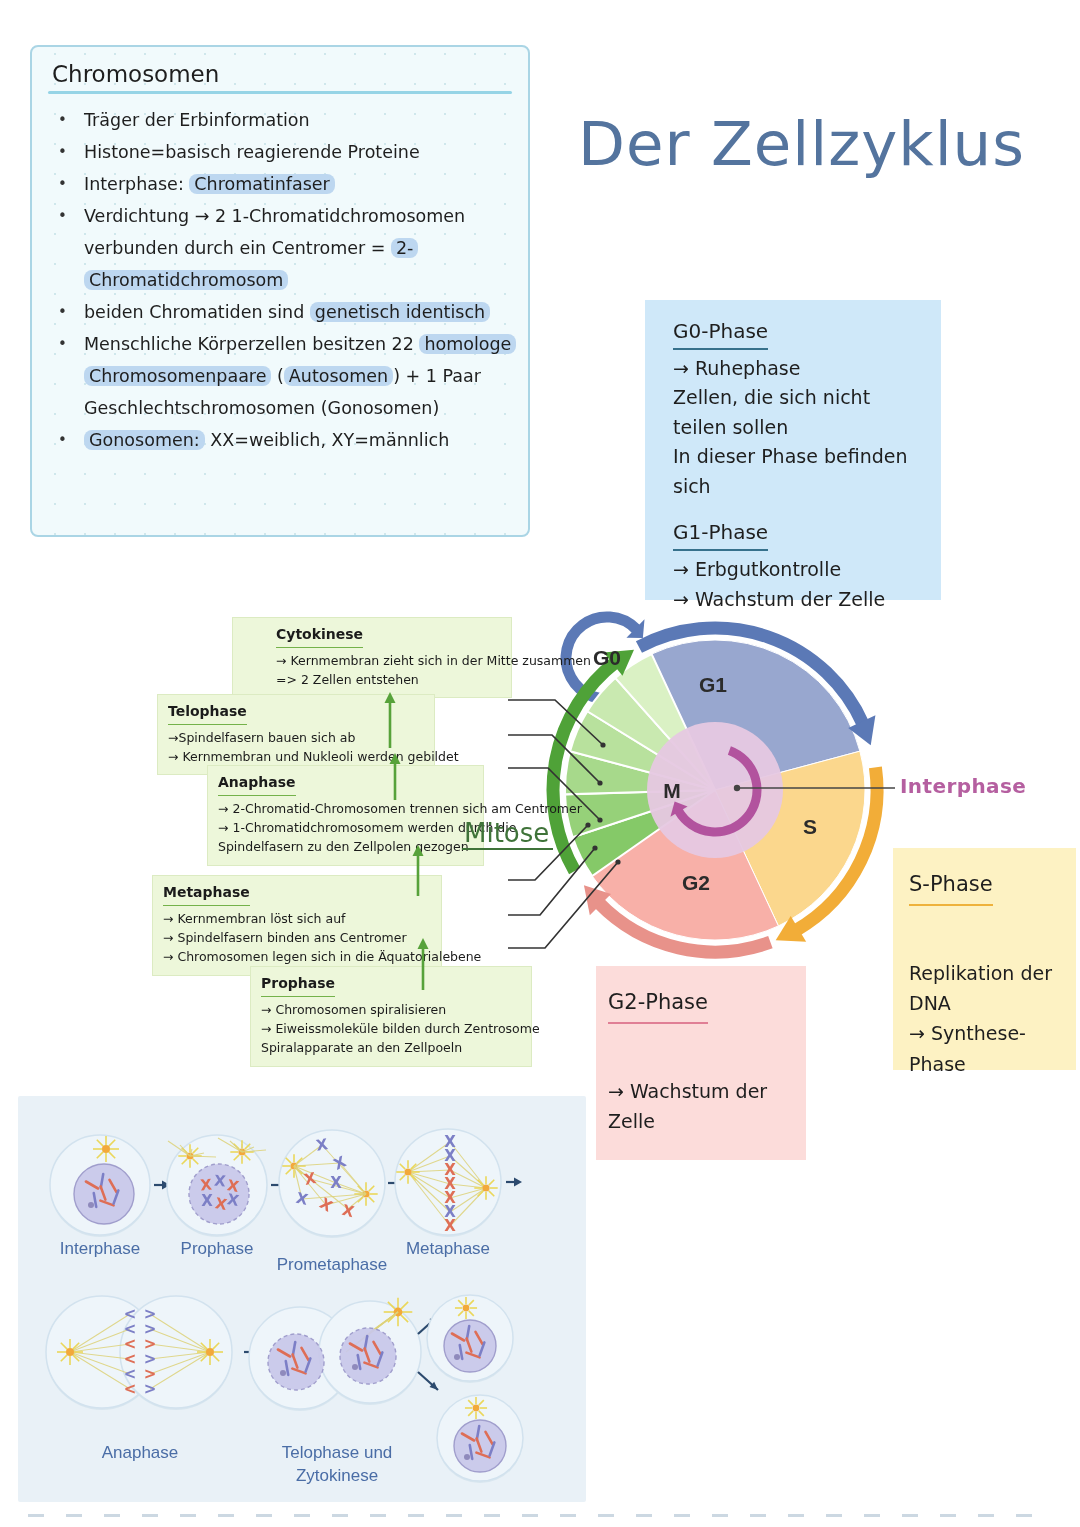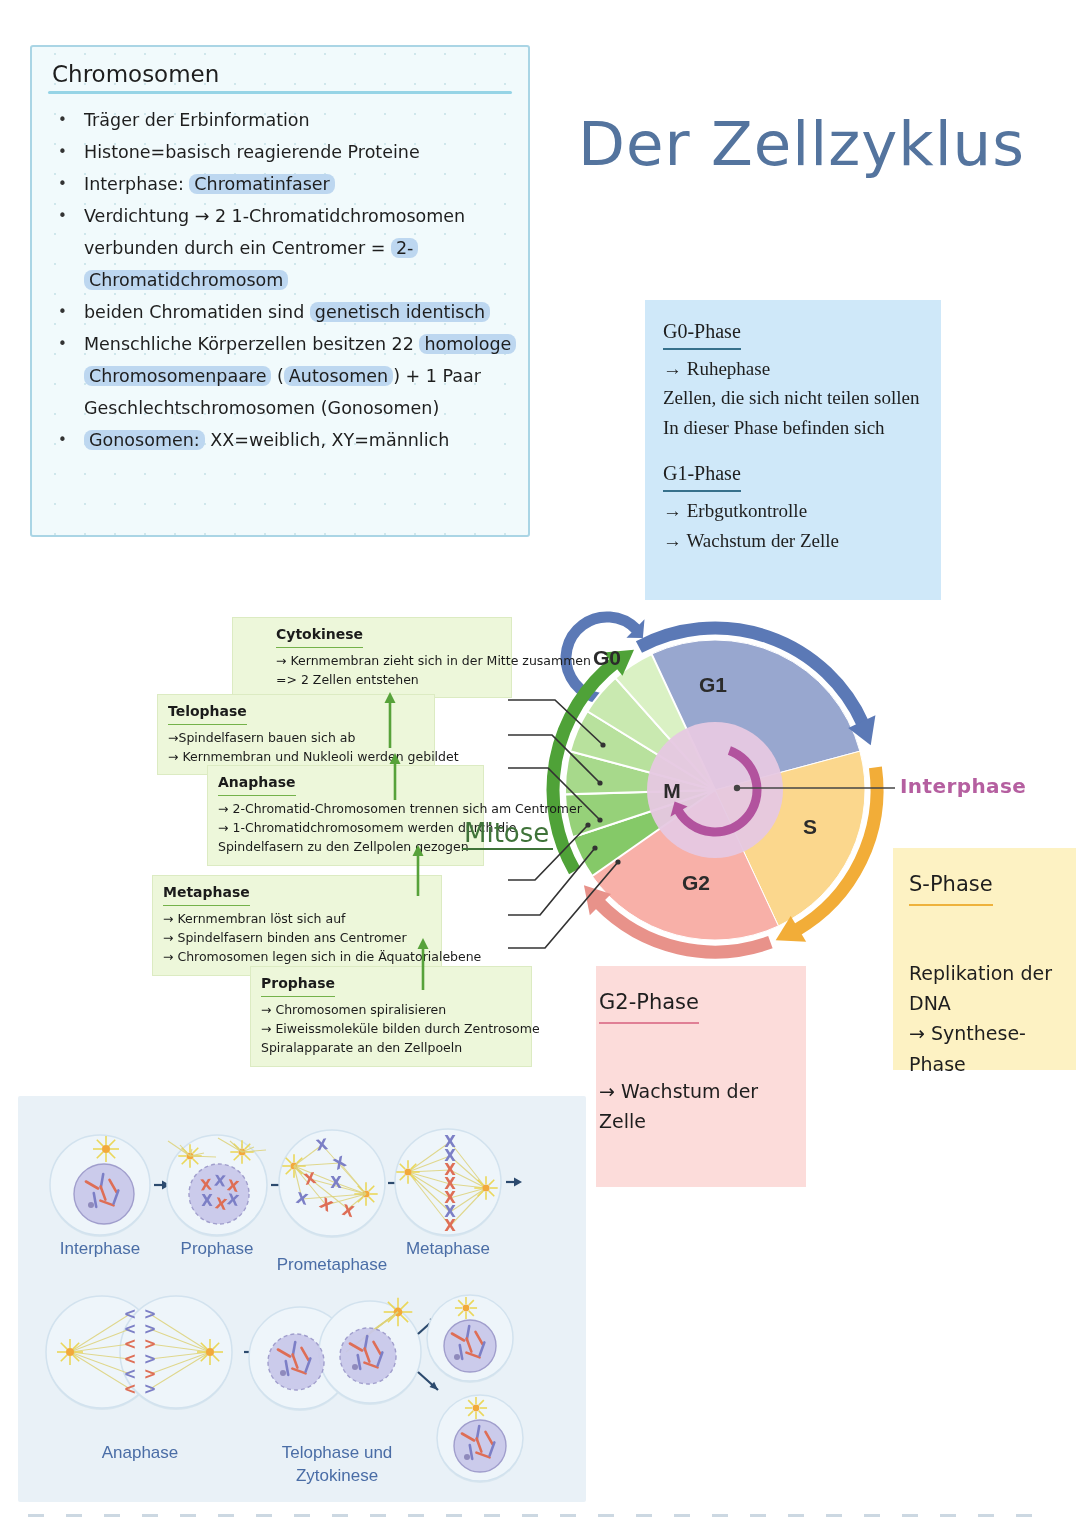--- a/index.html
+++ b/index.html
@@ -2,50 +2,50 @@
 <html><head>
 <meta charset="utf-8">
 <style>
   html,body{margin:0;padding:0;background:#ffffff;}
   body{width:1080px;height:1527px;position:relative;overflow:hidden;
        font-family:"DejaVu Sans",sans-serif;color:#1e1e1e;}
   .abs{position:absolute;}
   svg{display:block;}
   
   #chromo-box{left:30px;top:45px;width:500px;height:492px;background:#f1fafc;
-      border:2px solid #aad5e5;border-radius:3px;box-sizing:border-box;padding:14px 16px 10px 18px;
+      border:2px solid #aad5e5;border-radius:8px;box-sizing:border-box;padding:14px 16px 10px 18px;
       background-image:radial-gradient(circle,#cfe7ec 1.4px,rgba(0,0,0,0) 1.5px);
       background-size:30px 30px;background-position:8px 22px;}
   #chromo-title{font-size:23px;font-weight:500;margin:0 0 2px 2px;}
   #chromo-rule{height:3px;border-radius:2px;margin:4px 0 10px -2px;}
   #chromo-bullets{list-style:none;margin:0;padding:0;font-size:17.5px;line-height:32px;}
   #chromo-bullets li{position:relative;padding-left:34px;}
   #chromo-bullets li::before{content:"•";position:absolute;left:8px;top:0;color:#333;font-size:15px;}
   .hl{background:#bdd7f0;border-radius:8px;padding:0 5px;box-decoration-break:clone;-webkit-box-decoration-break:clone;}
   
   #main-title{left:578px;top:108px;width:430px;margin:0;font-size:61px;font-weight:400;
       letter-spacing:1px;color:#54749e;white-space:nowrap;}
   
   #g0g1-box{left:645px;top:300px;width:296px;height:300px;background:#cfe8f9;
-      box-sizing:border-box;padding:16px 18px;font-size:19px;line-height:1.55;font-family:Liberation Serif, serif;}
+      box-sizing:border-box;padding:16px 28px;font-size:19px;line-height:1.55;}
   .ibox-title{display:inline-block;font-size:20px;border-bottom:2px solid #37718c;
       padding-bottom:1px;margin:0 0 4px 0;font-weight:500;}
   .ibox-gap{height:16px;}
   
   .note{position:absolute;background:#edf7da;border:1px solid #dcebc2;box-sizing:border-box;
       padding:6px 10px 8px 10px;font-size:12.5px;line-height:1.55;color:#1b1b1b;z-index:3;}
   .note h4{display:inline-block;margin:0 0 3px 0;font-size:14px;font-weight:600;
       border-bottom:1.5px solid #74b24a;padding-bottom:1px;}
   .note div{white-space:nowrap;}
   
   #s-box{left:893px;top:848px;width:183px;height:222px;background:#fdf2c3;
       box-sizing:border-box;padding:20px 16px;font-size:19px;line-height:1.6;z-index:2;}
   #s-box .btitle{border-bottom-color:#eeb23c;}
-  #g2-box{left:596px;top:966px;width:210px;height:221px;background:#fcdcda;
-      box-sizing:border-box;padding:20px 3px;font-size:19px;line-height:1.6;}
+  #g2-box{left:596px;top:966px;width:210px;height:194px;background:#fcdcda;
+      box-sizing:border-box;padding:20px 12px;font-size:19px;line-height:1.6;}
   #g2-box .btitle{border-bottom-color:#e07f95;}
   .btitle{display:inline-block;font-size:21px;font-weight:500;border-bottom:2px solid #ec4899;
       padding-bottom:2px;margin:0;}
   .bbody{margin-top:52px;}
   
   #cycle-wrap{left:460px;top:600px;width:560px;height:380px;z-index:2;}
   #mitose-label{left:462px;top:818px;font-size:26px;color:#3f7339;border-bottom:2px solid #3f7339;
       padding:0 4px 0 2px;z-index:4;}
   #interphase-label{left:900px;top:774px;font-size:20px;font-weight:600;color:#b55fa0;
       letter-spacing:.4px;z-index:4;}

